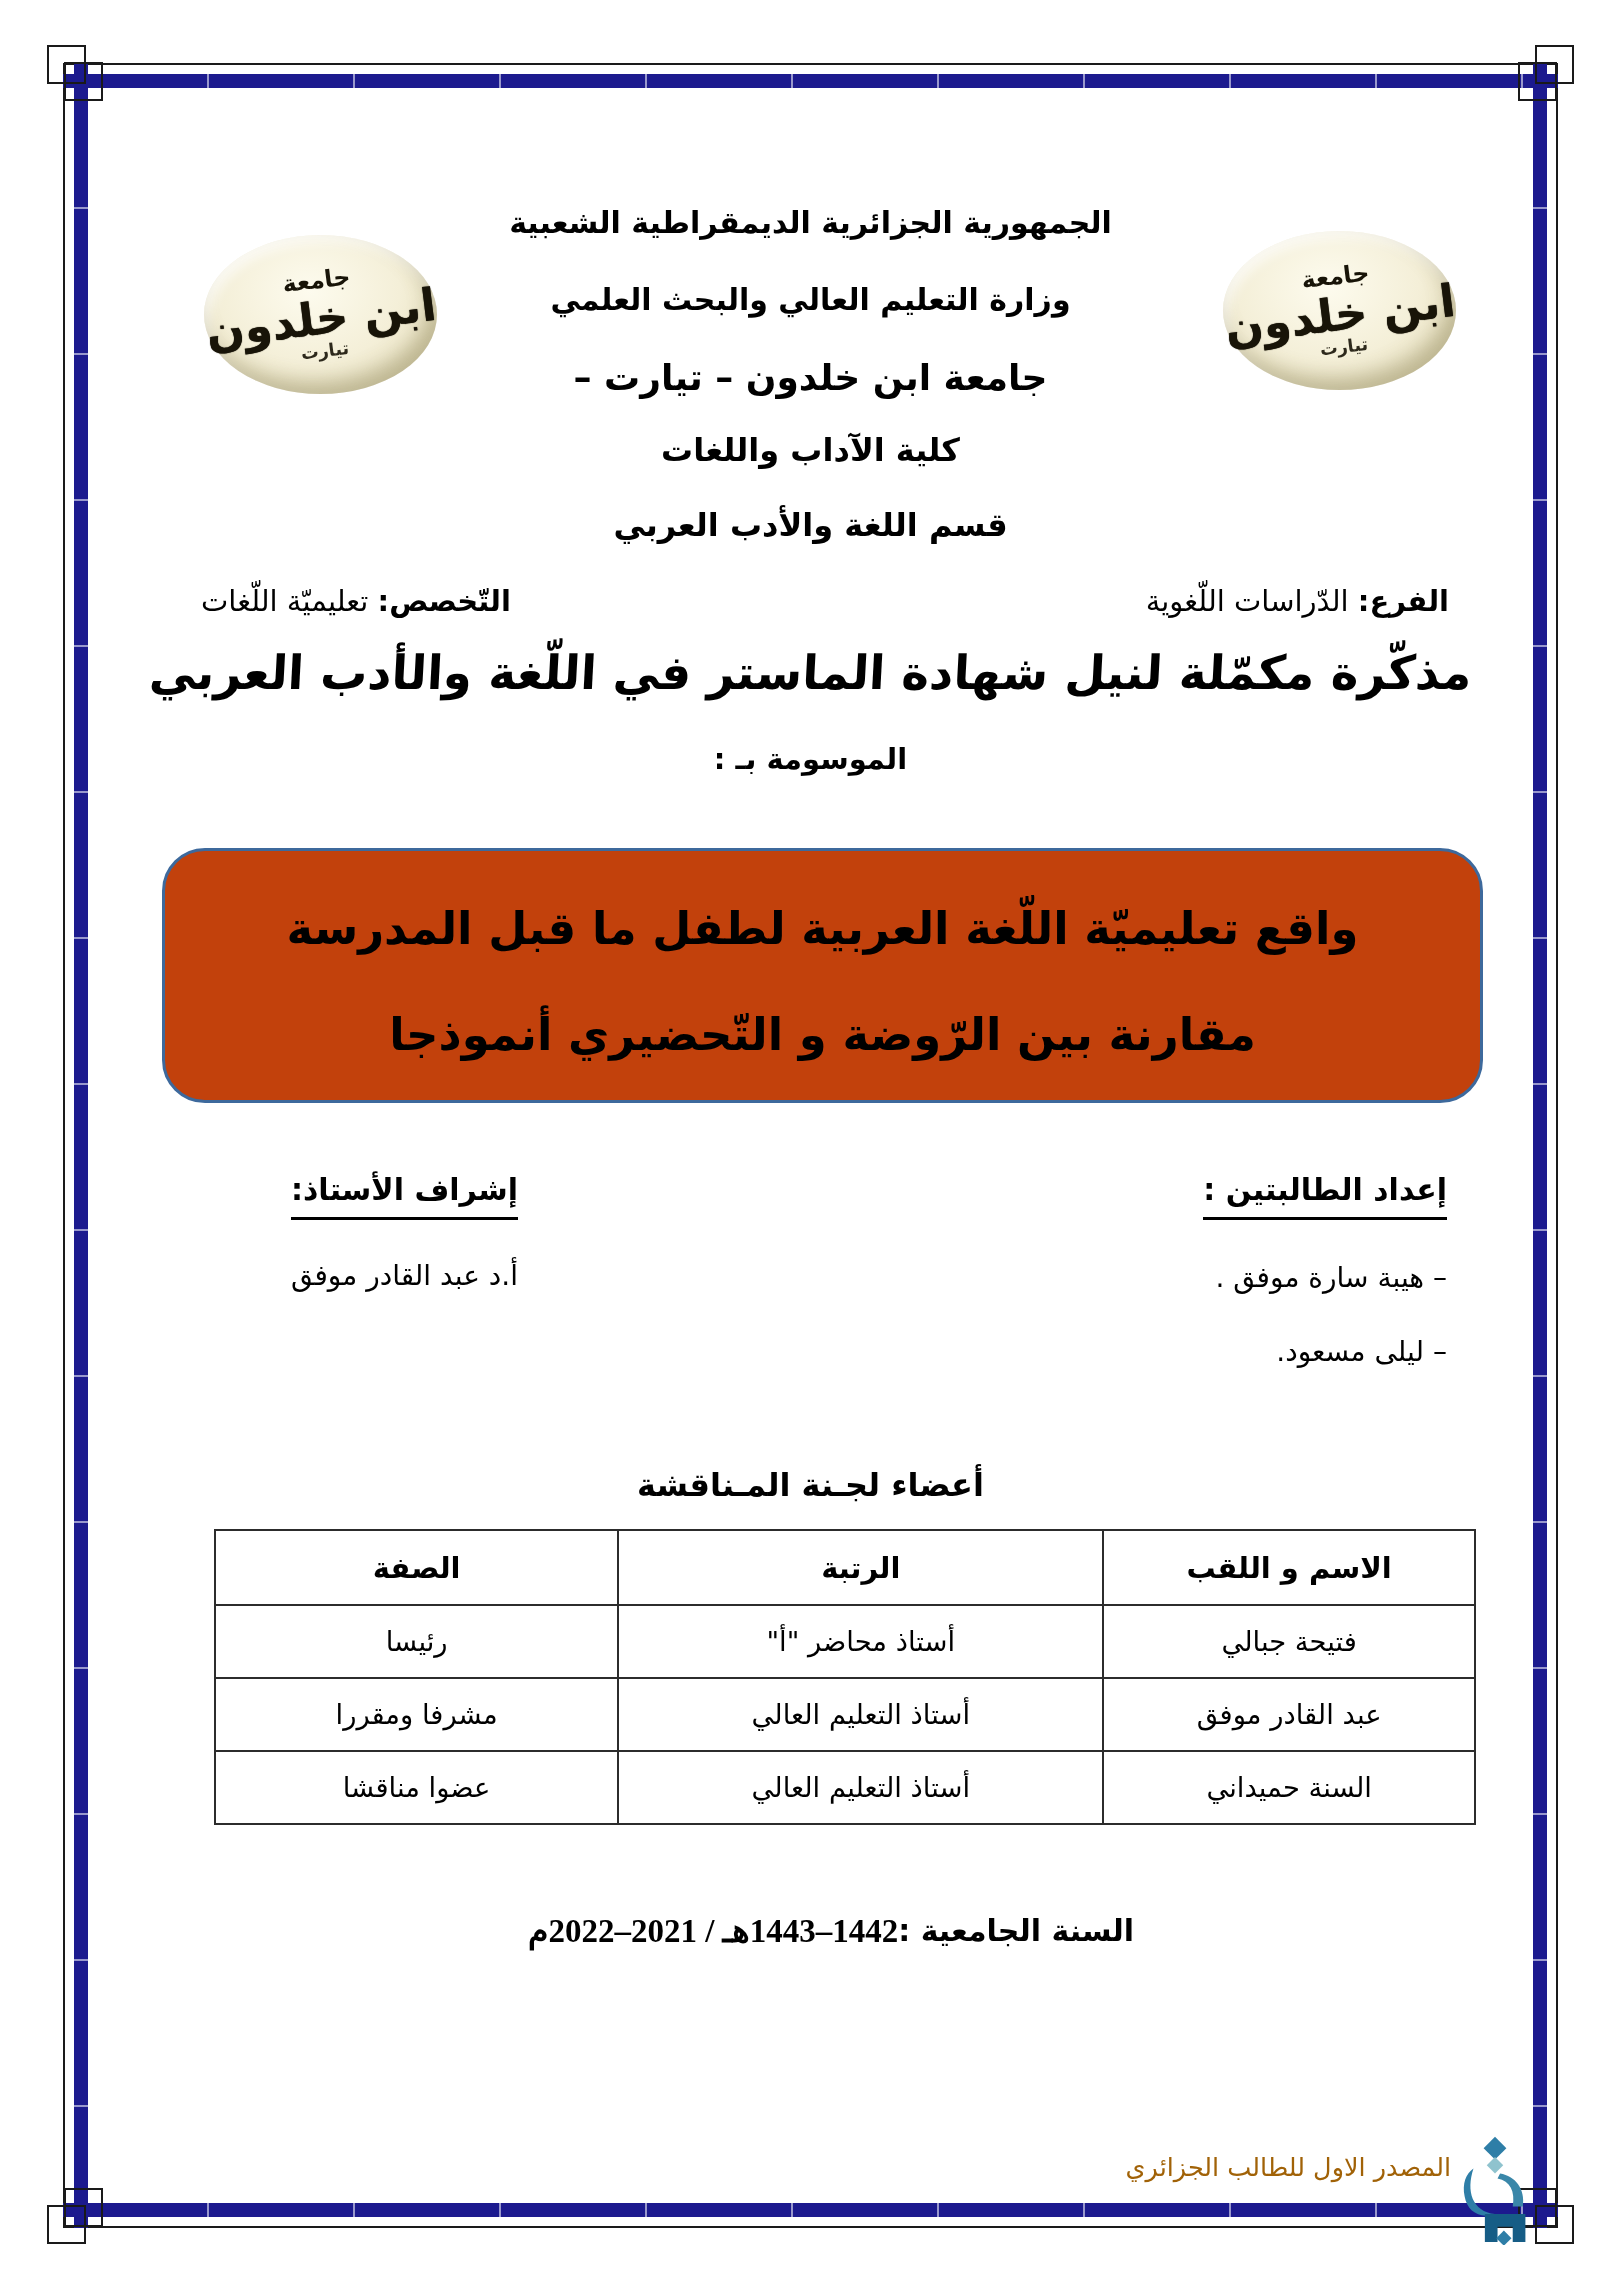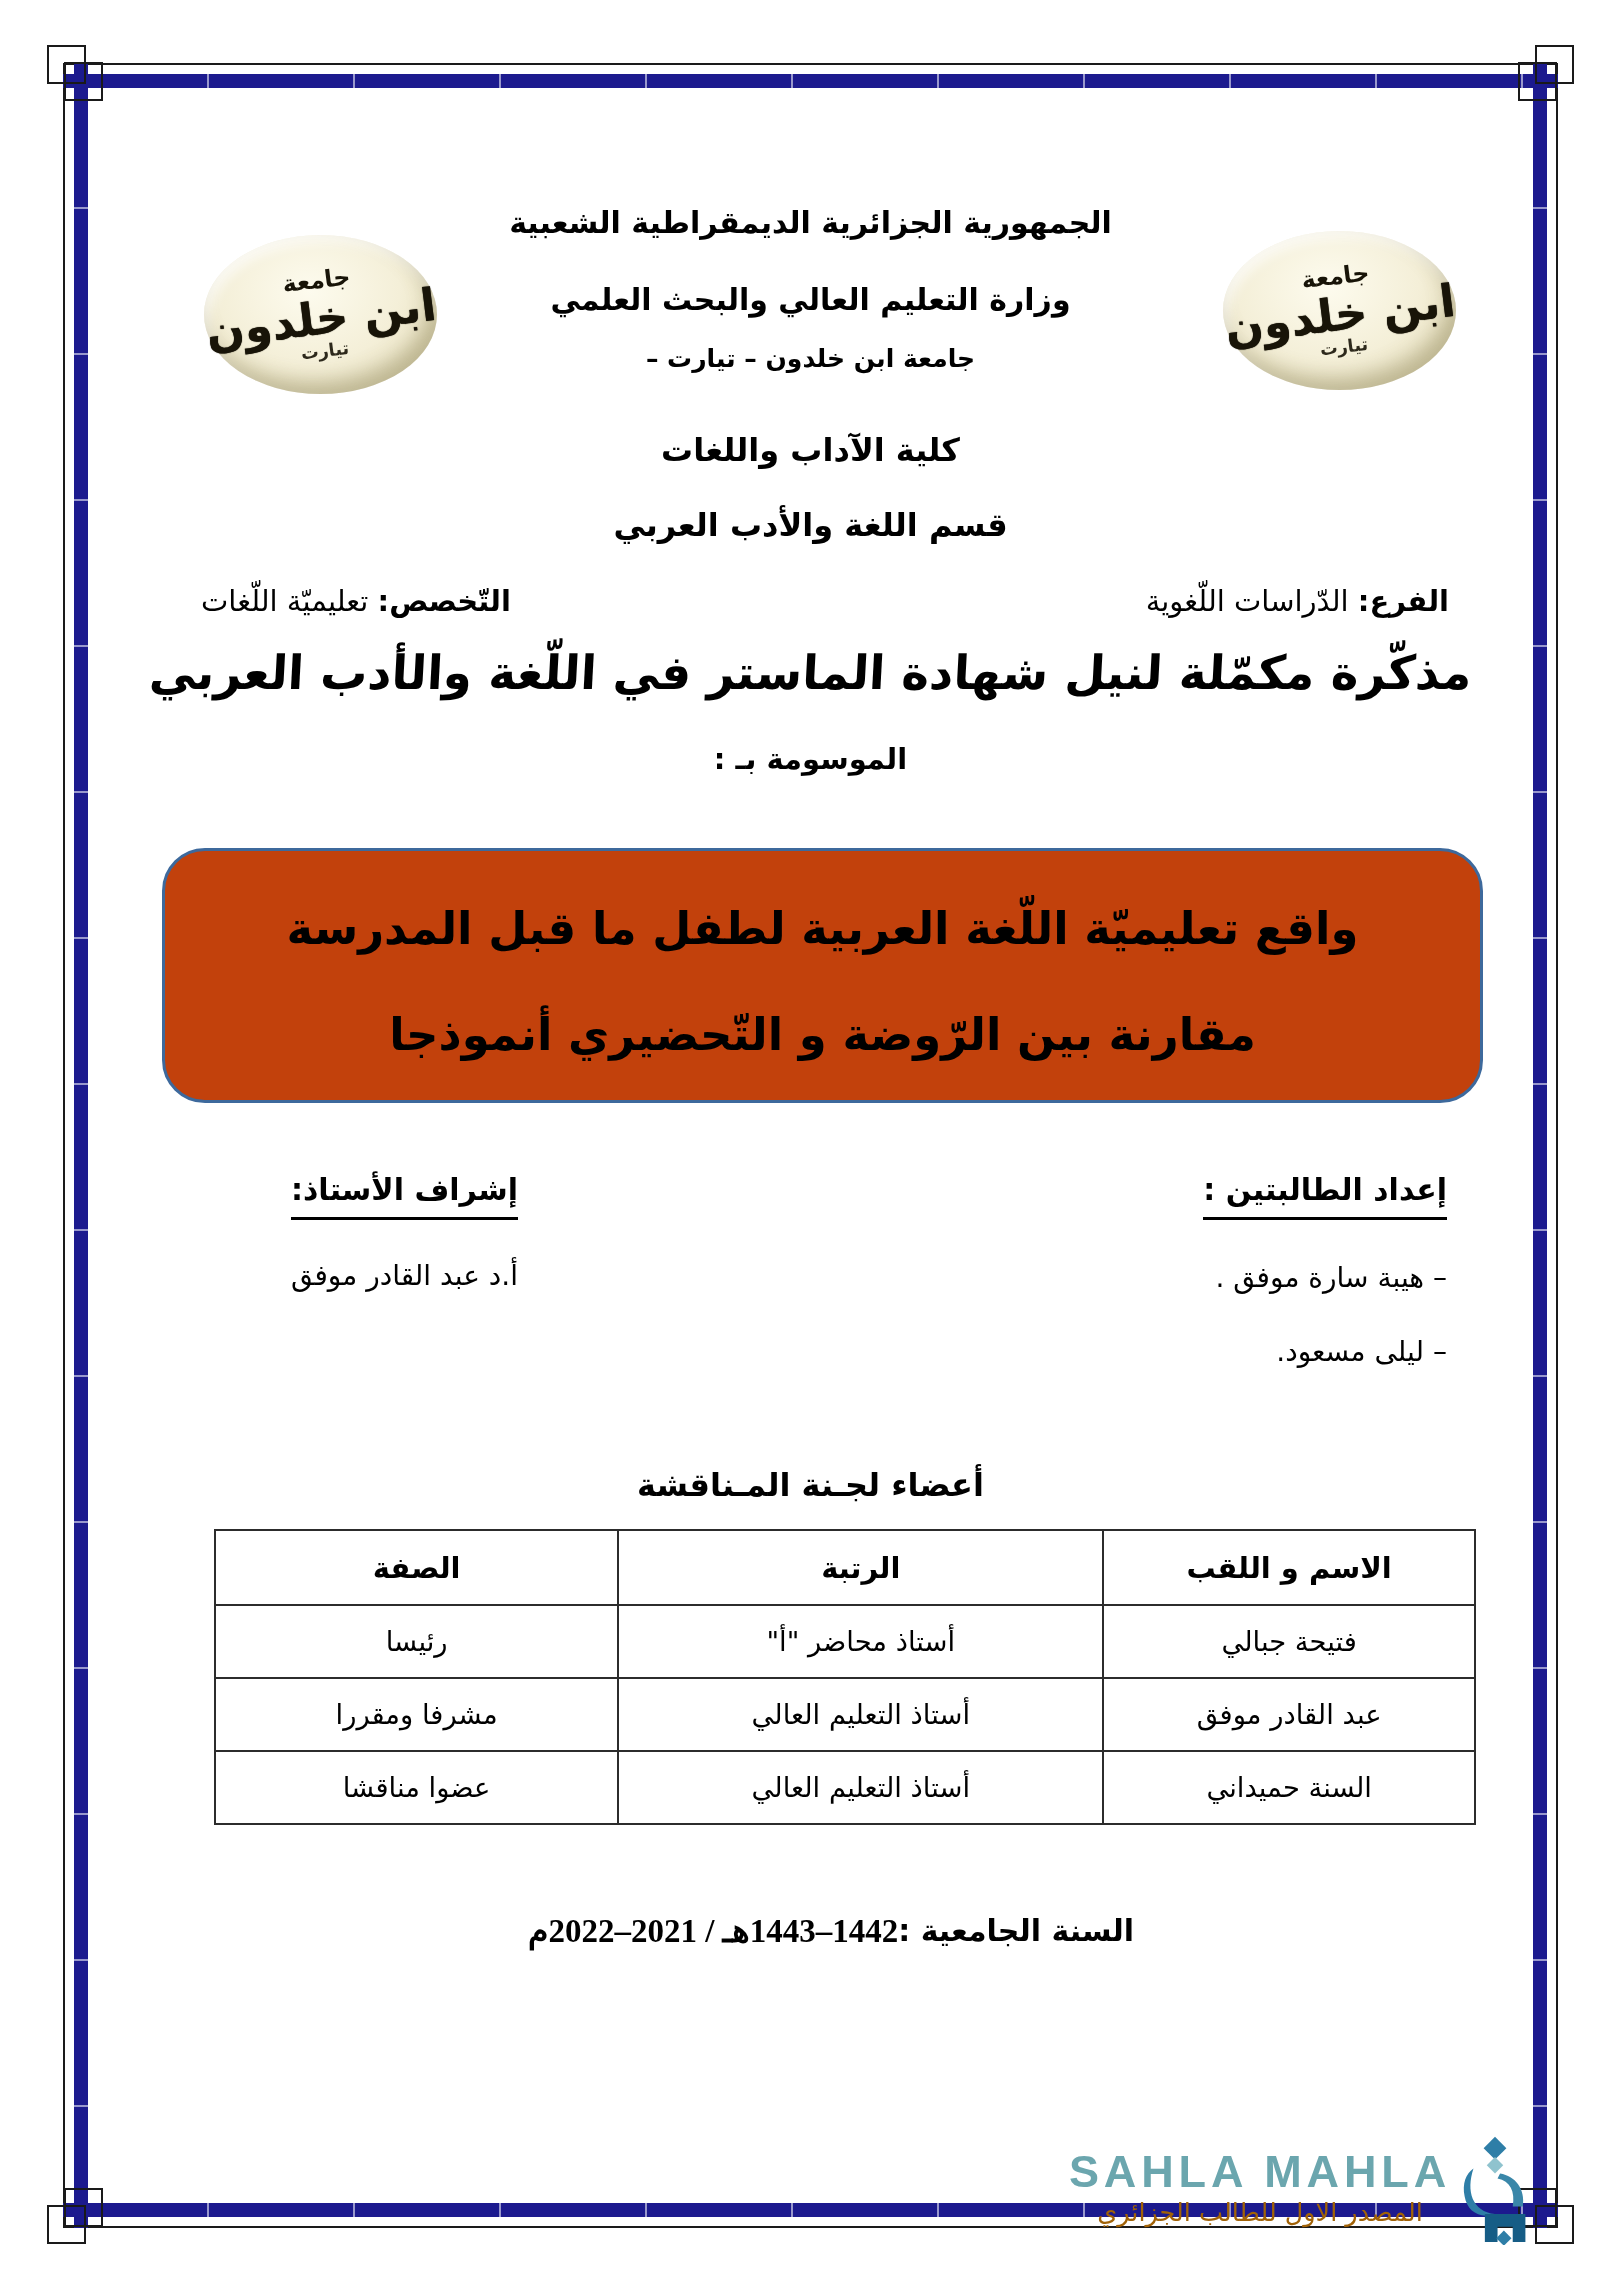--- a/index.html
+++ b/index.html
@@ -29,21 +29,21 @@
   .logo-right{left:1223px;top:231px;}
   .logo-inner{position:absolute;inset:0;display:flex;flex-direction:column;align-items:center;justify-content:center;
     transform:rotate(-7deg);color:#181408;direction:rtl;line-height:1;}
   .logo-top{font-size:23.5px;font-weight:bold;letter-spacing:2px;}
   .logo-main{font-size:45px;font-weight:900;margin:3.9px 0 2px 0;text-shadow:0 0 1px #181408;}
   .logo-bottom{font-size:17.6px;font-weight:bold;opacity:.9;}
   
   .ctr{position:absolute;left:0;right:0;text-align:center;font-weight:bold;}
   .h1{top:205px;font-size:30px;}
   .h2{top:282px;font-size:30px;}
-  .h3{top:344px;font-size:25px;}
+  .h3{top:357px;font-size:36px;}
   .h4{top:431px;font-size:32px;}
   .h5{top:506px;font-size:32px;}
   .branch-row{position:absolute;top:584px;left:201px;right:172px;display:flex;justify-content:space-between;
     direction:rtl;font-size:29px;}
   .branch-row b{font-weight:bold;} .branch-row span.val{font-weight:normal;}
   .memoir{top:645px;font-size:47px;font-weight:900;transform:skewX(-3deg);letter-spacing:-1px;}
   .mawsuma{top:742px;font-size:29px;}
   
   .title-box{position:absolute;left:162px;top:848px;width:1315px;height:249px;
     border:3.9px solid #3d699c;border-radius:43px;background:#c2410c;}
@@ -176,21 +176,20 @@
       </tr>
     </tbody>
   </table>
 
   <div class="year">
     <span class="lbl">السنة الجامعية :</span><span class="val">1442–1443هـ / 2021–2022م</span>
   </div>
 
   <div class="watermark">
     <div class="wm-text">
-      <div class="wm-brand">SAHLA MAHLA</div>
       <div class="wm-tagline">المصدر الاول للطالب الجزائري</div>
     </div>
     <svg class="wm-mark" width="76" height="110" viewBox="0 0 60 86" xmlns="http://www.w3.org/2000/svg">
       <path d="M30 1 L39 10 L30 19 L21 10 Z" fill="#2e7ea7"></path>
       <path d="M30 17 L36.5 23.5 L30 30 L23.5 23.5 Z" fill="#8fc3ce"></path>
       <path d="M13 26 C 7 44, 12 60, 30 62 C 18 66, 8 60, 6 48 C 4 38, 7 30, 13 26 Z" fill="#2e7ea7"></path>
       <path d="M34 30 C 46 32, 54 42, 52 56 L 44 56 C 46 44, 42 36, 32 34 Z" fill="#3a87a9"></path>
       <path d="M22 62 L54 62 L54 84 L44 84 L44 72 L32 72 L32 84 L22 84 Z" fill="#165d86"></path>
       <path d="M37 75 L43 81 L37 87 L31 81 Z" fill="#2e7ea7"></path>
     </svg>

